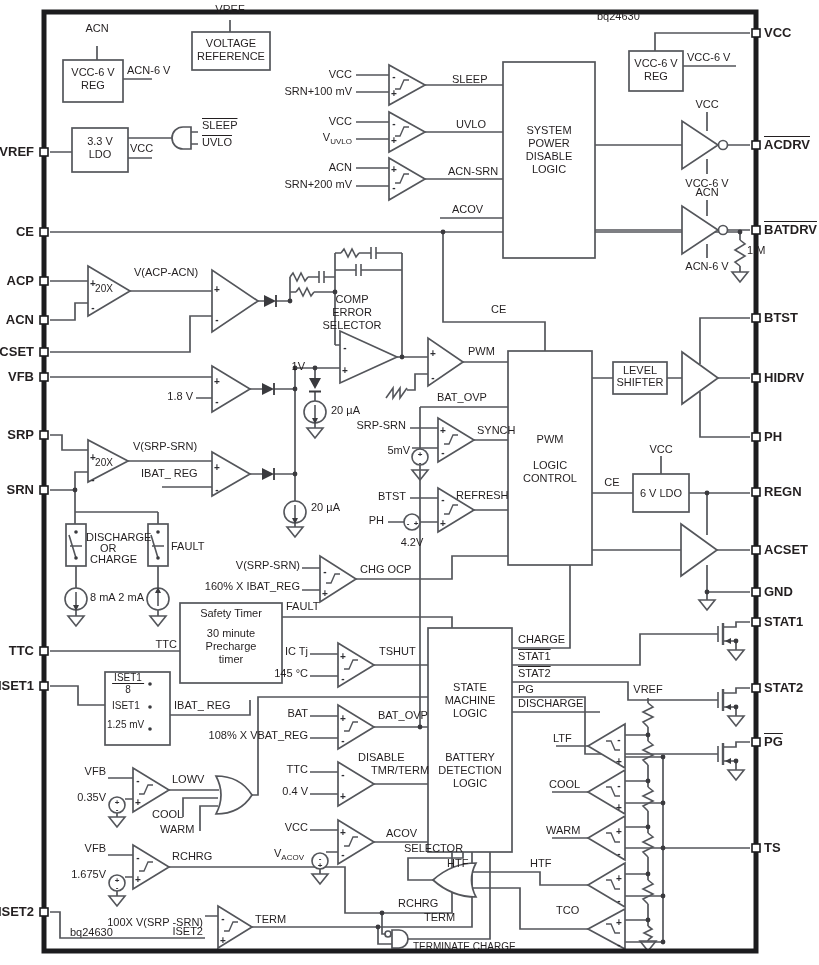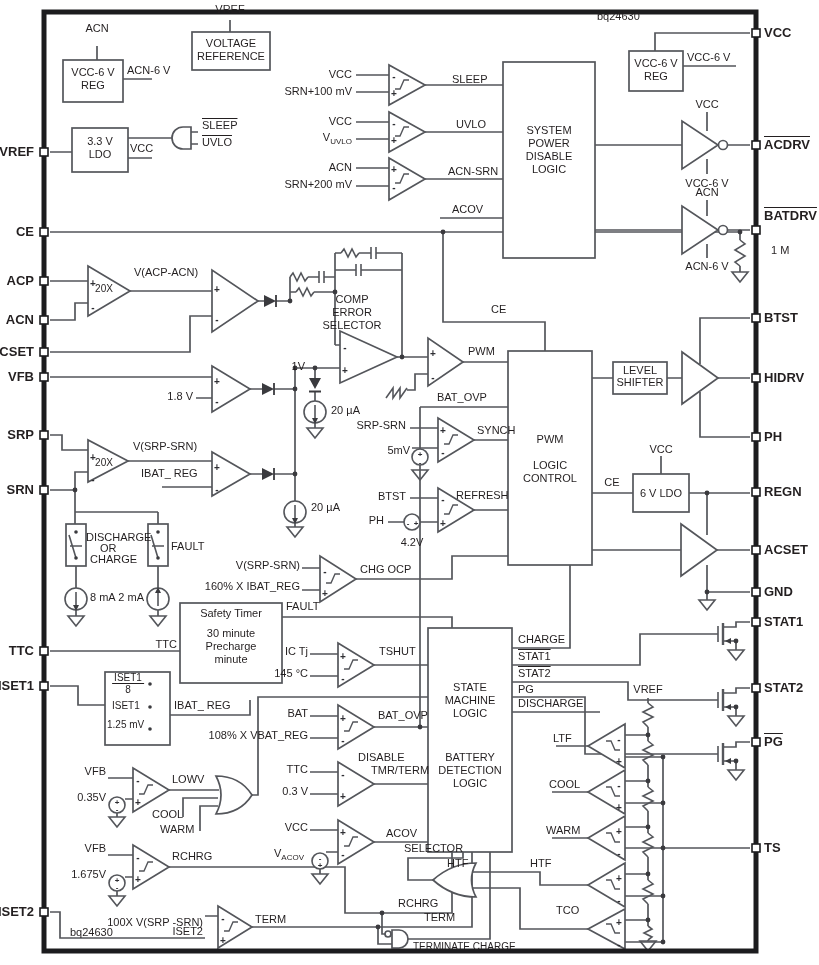--- a/index.html
+++ b/index.html
@@ -308,21 +308,21 @@
 <span class="pin pl" style="top:312px">ACN</span>
 <span class="pin pl" style="top:344px">ACSET</span>
 <span class="pin pl" style="top:369px">VFB</span>
 <span class="pin pl" style="top:427px">SRP</span>
 <span class="pin pl" style="top:482px">SRN</span>
 <span class="pin pl" style="top:643px">TTC</span>
 <span class="pin pl" style="top:678px">ISET1</span>
 <span class="pin pl" style="top:904px">ISET2</span>
 <span class="pin pr" style="top:25px">VCC</span>
 <span class="pin pr ov" style="top:137px">ACDRV</span>
-<span class="pin pr ov" style="top:208px">BATDRV</span>
+<span class="pin pr ov" style="top:222px">BATDRV</span>
 <span class="pin pr" style="top:310px">BTST</span>
 <span class="pin pr" style="top:370px">HIDRV</span>
 <span class="pin pr" style="top:429px">PH</span>
 <span class="pin pr" style="top:484px">REGN</span>
 <span class="pin pr" style="top:542px">ACSET</span>
 <span class="pin pr" style="top:584px">GND</span>
 <span class="pin pr" style="top:614px">STAT1</span>
 <span class="pin pr" style="top:680px">STAT2</span>
 <span class="pin pr ov" style="top:734px">PG</span>
 <span class="pin pr" style="top:840px">TS</span>
@@ -358,21 +358,21 @@
 <span class="lb c" style="left:549px;top:150px">DISABLE</span>
 <span class="lb c" style="left:549px;top:163px">LOGIC</span>
 
 <span class="lb c" style="left:656px;top:57px">VCC-6 V</span>
 <span class="lb c" style="left:656px;top:70px">REG</span>
 <span class="lb" style="left:687px;top:51px">VCC-6 V</span>
 <span class="lb c" style="left:707px;top:98px">VCC</span>
 <span class="lb c" style="left:707px;top:177px">VCC-6 V</span>
 <span class="lb c" style="left:707px;top:186px">ACN</span>
 <span class="lb c" style="left:707px;top:260px">ACN-6 V</span>
-<span class="lb" style="left:771px;top:244px">1 M</span>
+<span class="lb" style="left:747px;top:244px">1 M</span>
 
 <span class="lb c f10" style="left:104px;top:283px">20X</span>
 <span class="lb" style="left:134px;top:266px">V(ACP-ACN)</span>
 <span class="lb c" style="left:352px;top:293px">COMP</span>
 <span class="lb c" style="left:352px;top:306px">ERROR</span>
 <span class="lb c" style="left:352px;top:319px">SELECTOR</span>
 <span class="lb r" style="left:305px;top:360px">1V</span>
 <span class="lb" style="left:331px;top:404px">20 µA</span>
 <span class="lb" style="left:311px;top:501px">20 µA</span>
 <span class="lb r" style="left:193px;top:390px">1.8 V</span>
@@ -406,21 +406,21 @@
 <span class="lb c" style="left:640px;top:364px">LEVEL</span>
 <span class="lb c" style="left:640px;top:376px">SHIFTER</span>
 <span class="lb c" style="left:661px;top:443px">VCC</span>
 <span class="lb c" style="left:612px;top:476px">CE</span>
 <span class="lb c" style="left:661px;top:487px">6 V LDO</span>
 
 <span class="lb" style="left:286px;top:600px">FAULT</span>
 <span class="lb c" style="left:231px;top:607px">Safety Timer</span>
 <span class="lb c" style="left:231px;top:627px">30 minute</span>
 <span class="lb c" style="left:231px;top:640px">Precharge</span>
-<span class="lb c" style="left:231px;top:653px">minute</span>
+<span class="lb c" style="left:231px;top:653px">timer</span>
 <span class="lb r" style="left:177px;top:638px">TTC</span>
 
 <span class="frac" style="left:128px;top:672px">
       <span class="num">ISET1</span>
       <span>8</span>
     </span>
 <span class="lb f10" style="left:112px;top:700px">ISET1</span>
 <span class="lb f10" style="left:107px;top:719px">1.25 mV</span>
 <span class="lb" style="left:174px;top:699px">IBAT_ REG</span>
 
@@ -430,21 +430,21 @@
 <span class="lb" style="left:152px;top:808px">COOL</span>
 <span class="lb" style="left:160px;top:823px">WARM</span>
 
 <span class="lb r" style="left:308px;top:645px">IC Tj</span>
 <span class="lb r" style="left:308px;top:667px">145 °C</span>
 <span class="lb" style="left:379px;top:645px">TSHUT</span>
 <span class="lb r" style="left:308px;top:707px">BAT</span>
 <span class="lb r" style="left:308px;top:729px">108% X VBAT_REG</span>
 <span class="lb" style="left:378px;top:709px">BAT_OVP</span>
 <span class="lb r" style="left:308px;top:763px">TTC</span>
-<span class="lb r" style="left:308px;top:785px">0.3 V</span>
+<span class="lb r" style="left:308px;top:785px">0.4 V</span>
 <span class="lb" style="left:358px;top:751px">DISABLE</span>
 <span class="lb" style="left:371px;top:764px">TMR/TERM</span>
 <span class="lb r" style="left:308px;top:821px">VCC</span>
 <span class="lb r" style="left:304px;top:847px"><span>V</span><sub>ACOV</sub></span>
 <span class="lb" style="left:386px;top:827px">ACOV</span>
 <span class="lb c" style="left:470px;top:681px">STATE</span>
 <span class="lb c" style="left:470px;top:694px">MACHINE</span>
 <span class="lb c" style="left:470px;top:707px">LOGIC</span>
 <span class="lb c" style="left:470px;top:751px">BATTERY</span>
 <span class="lb c" style="left:470px;top:764px">DETECTION</span>

